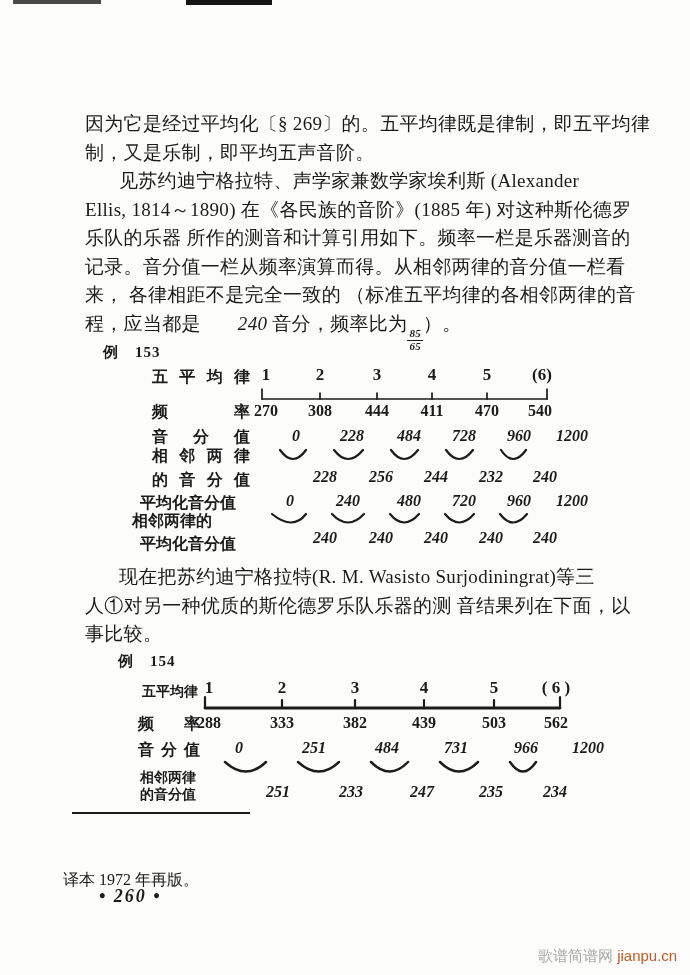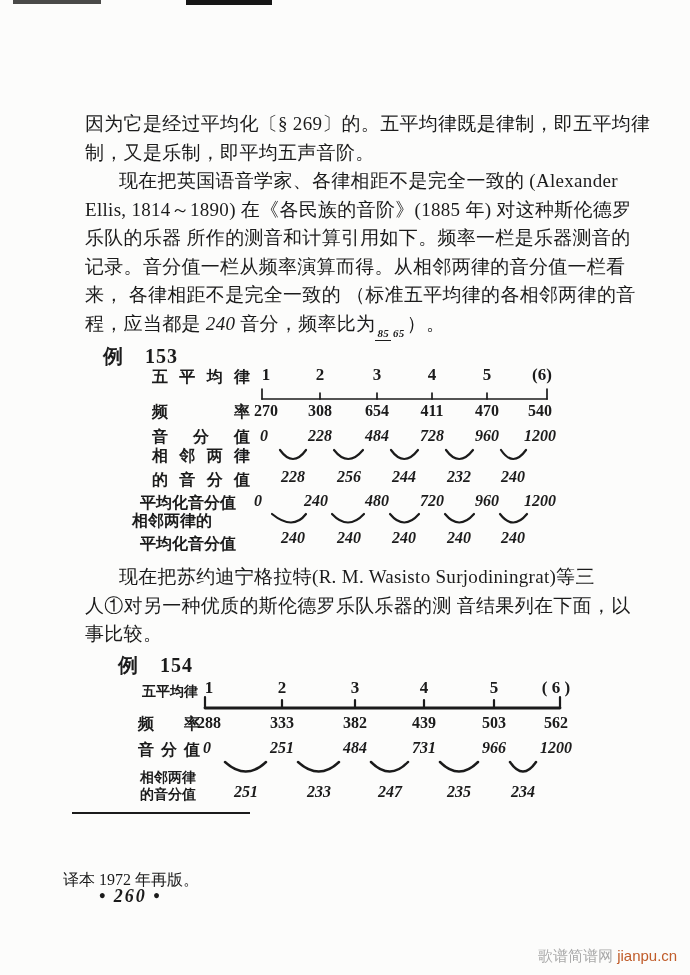--- a/index.html
+++ b/index.html
@@ -1,28 +1,28 @@
 <!DOCTYPE html>
 <html><head>
 <meta charset="utf-8">
 <style>
   html,body{margin:0;padding:0;background:#e8e8e6;}
   .page{position:relative;width:690px;height:975px;background:#fcfcfb;color:#1b1b1b;
         font-family:"Liberation Serif","DejaVu Serif",serif;overflow:hidden;}
   .bodyline{position:absolute;left:85px;width:540px;font-size:19px;line-height:24px;
             white-space:nowrap;letter-spacing:.3px;}
   .indent{left:119px;}
-  .caption{position:absolute;font-size:20px;font-weight:bold;letter-spacing:1px;white-space:nowrap;}
+  .caption{position:absolute;font-size:15px;font-weight:bold;letter-spacing:1px;white-space:nowrap;}
   .dlabel{position:absolute;font-size:16px;font-weight:bold;white-space:nowrap;}
   .djust{text-align:justify;text-align-last:justify;white-space:normal;}
   .sm{font-size:14px;}
   .dnum{position:absolute;transform:translateX(-50%);font-size:16px;font-weight:bold;white-space:nowrap;}
-  .dit{font-style:italic;}
+  .dit{font-style:italic;margin-left:32px;}
   .tone{font-size:17px;}
-  .frac{display:inline-flex;flex-direction:row;vertical-align:-7px;font-size:11px;
+  .frac{display:inline-flex;flex-direction:column;vertical-align:-7px;font-size:11px;
         line-height:1.05;font-style:italic;font-weight:bold;text-align:center;}
   .frac-num{border-bottom:1px solid #1b1b1b;padding:0 2px;}
   .frac-den{padding:0 2px;}
   .footline{position:absolute;left:63px;width:560px;font-size:16px;line-height:20px;white-space:nowrap;}
   .pagenum{position:absolute;left:99px;top:886px;font-size:18px;font-weight:bold;font-style:italic;
            letter-spacing:2px;}
   .watermark{position:absolute;left:538px;top:947px;font-size:15px;white-space:nowrap;
              font-family:"Liberation Sans","DejaVu Sans",sans-serif;}
   .bar{position:absolute;top:0;height:4px;}
   .sep{position:absolute;left:72px;top:812px;width:178px;height:2px;background:#1b1b1b;}
@@ -32,21 +32,21 @@
 <body>
 
 <div class="page">
 
   <div class="bar" style="left:13px;width:88px;background:#4a4a48;"></div>
   <div class="bar" style="left:186px;width:86px;height:5px;background:#161616;"></div>
 
   <div class="bodyline" style="top:112px">因为它是经过平均化〔§ 269〕的。五平均律既是律制，即五平均律</div>
   <div class="bodyline" style="top:141px">制，又是乐制，即平均五声音阶。</div>
 
-  <div class="bodyline indent" style="top:169px">现在把英国语音学家、各律相距不是完全一致的 (Alexander</div>
+  <div class="bodyline indent" style="top:169px">见苏约迪宁格拉特、声学家兼数学家埃利斯 (Alexander</div>
   <div class="bodyline" style="top:198px">Ellis, 1814～1890) 在《各民族的音阶》(1885 年)  对这种斯伦德罗</div>
   <div class="bodyline" style="top:226px">乐队的乐器 所作的测音和计算引用如下。频率一栏是乐器测音的</div>
   <div class="bodyline" style="top:255px">记录。音分值一栏从频率演算而得。从相邻两律的音分值一栏看</div>
   <div class="bodyline" style="top:283px">来， 各律相距不是完全一致的 （标准五平均律的各相邻两律的音</div>
   <div class="bodyline" style="top:312px">
     <span>程，应当都是 </span><span class="dit">240</span><span> 音分，频率比为</span><span class="frac">
         <span class="frac-num">85</span>
         <span class="frac-den">65</span>
       </span><span>）。</span>
   </div>
@@ -57,21 +57,21 @@
   <span class="dnum tone" style="left:266px;top:365px">1</span>
   <span class="dnum tone" style="left:320px;top:365px">2</span>
   <span class="dnum tone" style="left:377px;top:365px">3</span>
   <span class="dnum tone" style="left:432px;top:365px">4</span>
   <span class="dnum tone" style="left:487px;top:365px">5</span>
   <span class="dnum tone" style="left:542px;top:365px">(6)</span>
 
   <div class="dlabel djust" style="left:152px;top:402px;width:98px">频率</div>
   <span class="dnum" style="left:266px;top:402px">270</span>
   <span class="dnum" style="left:320px;top:402px">308</span>
-  <span class="dnum" style="left:377px;top:402px">654</span>
+  <span class="dnum" style="left:377px;top:402px">444</span>
   <span class="dnum" style="left:432px;top:402px">411</span>
   <span class="dnum" style="left:487px;top:402px">470</span>
   <span class="dnum" style="left:540px;top:402px">540</span>
 
   <div class="dlabel djust" style="left:152px;top:427px;width:98px">音分值</div>
   <span class="dnum dit" style="left:264px;top:427px">0</span>
   <span class="dnum dit" style="left:320px;top:427px">228</span>
   <span class="dnum dit" style="left:377px;top:427px">484</span>
   <span class="dnum dit" style="left:432px;top:427px">728</span>
   <span class="dnum dit" style="left:487px;top:427px">960</span>

